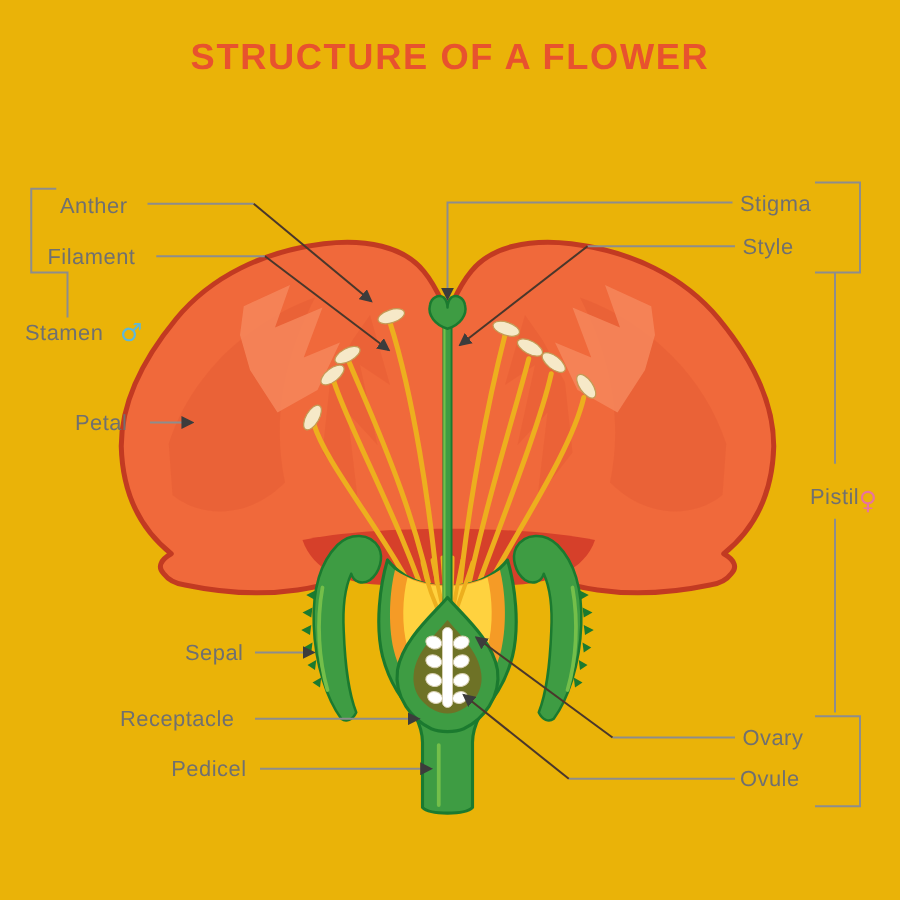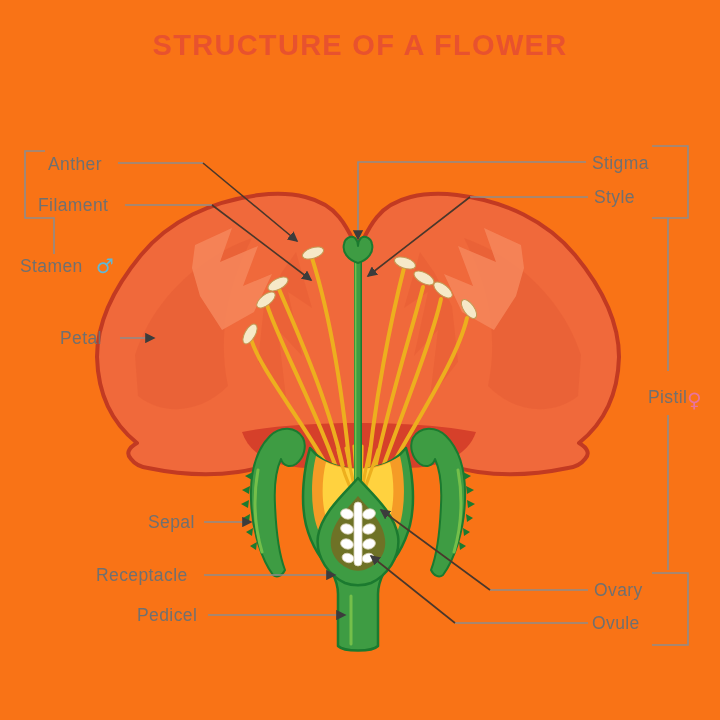--- a/index.html
+++ b/index.html
@@ -1,16 +1,16 @@
 <!DOCTYPE html>
 <html style="--title: #E8522E; --label-text: #707070; --male-symbol: #5FB8D8; --female-symbol: #E8739F; --line-gray: #8D8D8D; --line-dark: #4A372B; --petal: #F0693B; --petal-outline: #C23A22; --petal-light: #F5855A; --petal-dark: #E55C34; --deep-red: #D6402A; --green: #3E9C43; --green-dark: #1B7A2F; --green-light: #74BF4A; --interior-orange: #F59B26; --interior-yellow: #FFD23F; --filament: #EDAF1E; --anther: #F6E9C8; --ovary-interior: #6E7226; --ovule: #FFFFFF;"><head>
 <meta charset="utf-8">
 <style>
   html,body{margin:0;padding:0;background:#ffffff;}
-  .stage{width:720px;height:720px;position:relative;background:#f97316;}
+  .stage{width:720px;height:720px;position:relative;background:#eab308;}
   svg{display:block}
   .title-text{font-family:"Liberation Sans",sans-serif;font-size:29px;font-weight:800;
               fill:var(--title,#E8522E);letter-spacing:1.3px}
   .lbl{font-family:"Liberation Sans",sans-serif;font-size:17.5px;
        fill:var(--label-text,#707070);letter-spacing:.4px}
   .sym{font-family:"DejaVu Sans",sans-serif;font-size:20px;font-weight:600}
   .sym-male{fill:var(--male-symbol,#5FB8D8)}
   .sym-female{fill:var(--female-symbol,#E8739F)}
   .line-gray{stroke:var(--line-gray,#8D8D8D);stroke-width:1.6;fill:none}
   .line-dark{stroke:var(--line-dark,#4A372B);stroke-width:1.6;fill:none}

